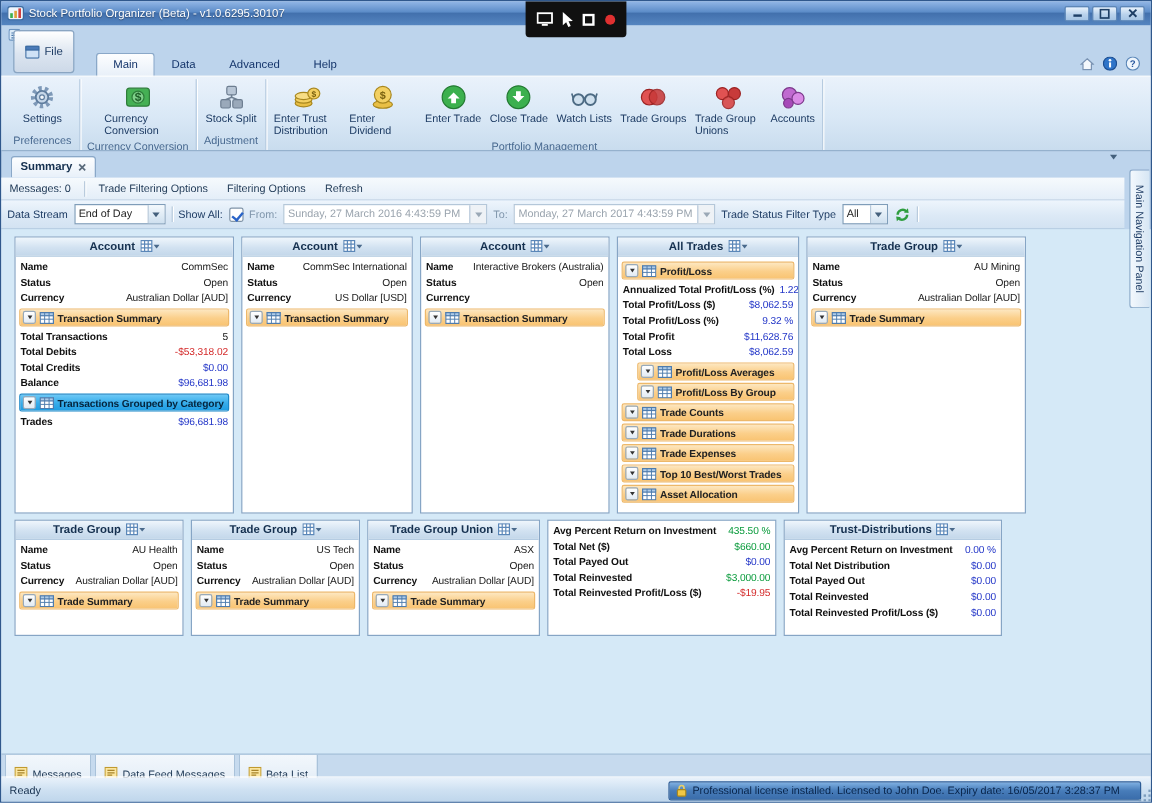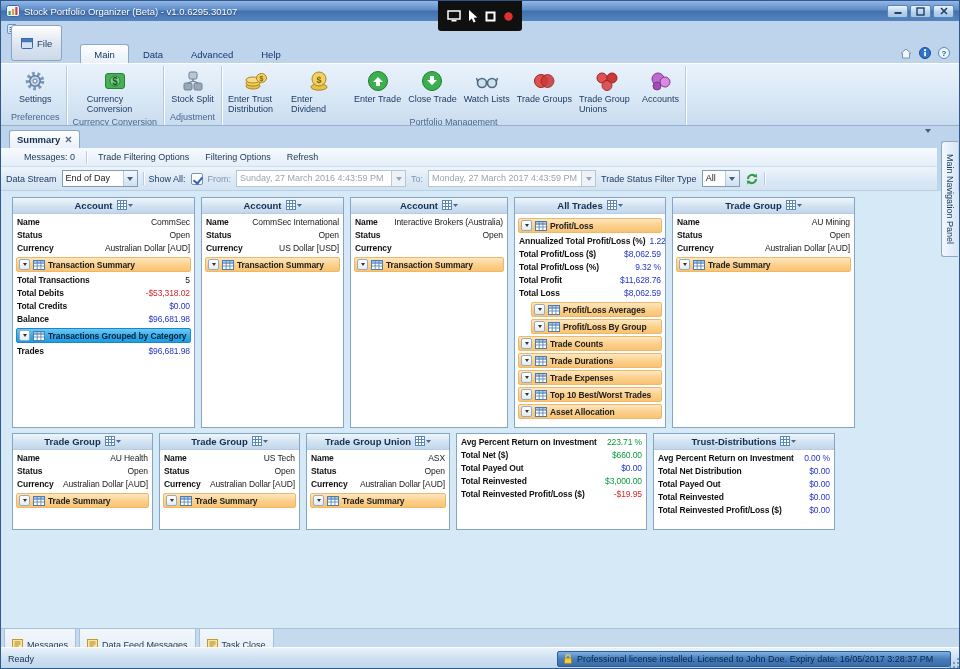--- a/index.html
+++ b/index.html
@@ -43,21 +43,21 @@
   
   .doc-strip { position:absolute; top:128px; left:0; width:936px; height:19px; }
   .doc-tab { position:absolute; left:8px; bottom:0; height:18px; display:flex; align-items:center; gap:5px; padding:0 7px;
     background:linear-gradient(#fdfeff,#e8f0f9); border:1px solid #8aa8c8; border-bottom:none; border-radius:3px 3px 0 0;
     font-size:9.5px; font-weight:bold; color:#15304f; }
   .doc-menu { position:absolute; right:6px; bottom:4px; }
 
   
   .toolbar1 { position:absolute; top:147px; left:0; width:936px; height:19px;
     background:linear-gradient(#f6fafd,#e4eef8); border-bottom:1px solid #d0ddea;
-    display:flex; align-items:center; gap:6px; padding:0 18px; font-size:9px; color:#223c58; }
+    display:flex; align-items:center; gap:6px; padding:0 2px; font-size:9px; color:#223c58; }
   .tbtn { padding:1px 5px; border-radius:2px; }
   .vsep { width:1px; height:13px; background:#b9cbdd; box-shadow:1px 0 0 #fff; }
   .toolbar2 { position:absolute; top:166px; left:0; width:936px; height:24px;
     background:linear-gradient(#eef5fc,#dcE9f6 55%,#d3e3f2); border-bottom:1px solid #b9cfe4;
     display:flex; align-items:center; gap:5px; padding:0 5px; font-size:9px; }
   .lbl.navy { color:#1e3c64; }
   .lbl.dim  { color:#8096ac; }
   .combo { background:#fff; border:1px solid #7f9db9; height:17px; display:flex; align-items:stretch; font-size:9px; color:#222; }
   .combo-val { padding:2px 3px; flex:1; overflow:hidden; white-space:nowrap; }
   .combo-btn { width:14px; background:linear-gradient(#f4f9fd,#cfe0ef); border-left:1px solid #b7c9da; display:flex; align-items:center; justify-content:center; }
@@ -858,21 +858,21 @@
                 </svg>
               </span>
               <span class="sec-title">Trade Summary</span>
             </div>
           </div>
         </div>
         <div class="panel" style="width: 191px; height: 97px;">
           <div class="panel-body">
             <div class="s-row">
               <span class="s-label">Avg Percent Return on Investment</span>
-              <span class="s-value" style="color: rgb(10, 155, 60);">223.71 %</span>
+              <span class="s-value" style="color: rgb(10, 155, 60);">435.50 %</span>
             </div>
             <div class="s-row">
               <span class="s-label">Total Net ($)</span>
               <span class="s-value" style="color: rgb(10, 155, 60);">$660.00</span>
             </div>
             <div class="s-row">
               <span class="s-label">Total Payed Out</span>
               <span class="s-value" style="color: rgb(35, 54, 200);">$0.00</span>
             </div>
             <div class="s-row">
@@ -945,21 +945,21 @@
         </span>
       <span>Data Feed Messages</span>
     </div>
     <div class="btab">
       <span class="ic js-ic">
           <svg width="11" height="11">
             <rect x="0.5" y="0.5" width="10" height="10" fill="#fbe6a0" stroke="#c09a30"></rect>
             <path d="M2.5 3h6M2.5 5h6M2.5 7h4" stroke="#a8842a" stroke-width="1"></path>
           </svg>
         </span>
-      <span>Task Close</span>
+      <span>Beta List</span>
     </div>
   </div>
 
   <div class="statusbar">
     <span class="ready">Ready</span>
     <div class="license">
       <span class="ic js-ic">
           <svg width="10" height="12" viewBox="0 0 10 12">
             <path d="M3 5V3.6a2 2 0 0 1 4 0V5" fill="none" stroke="#e8cf6a" stroke-width="1.4"></path>
             <rect x="1.5" y="5" width="7" height="5.5" rx="1" fill="#f0c846" stroke="#a8871e"></rect>

